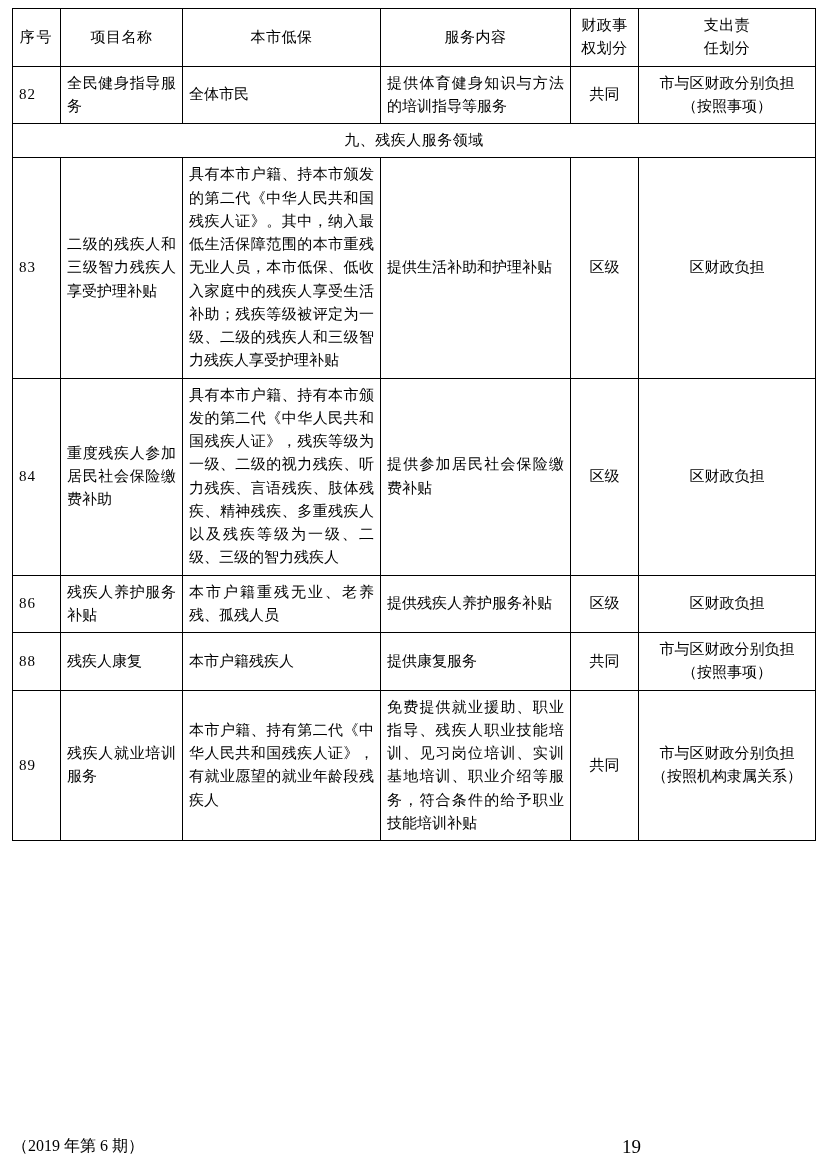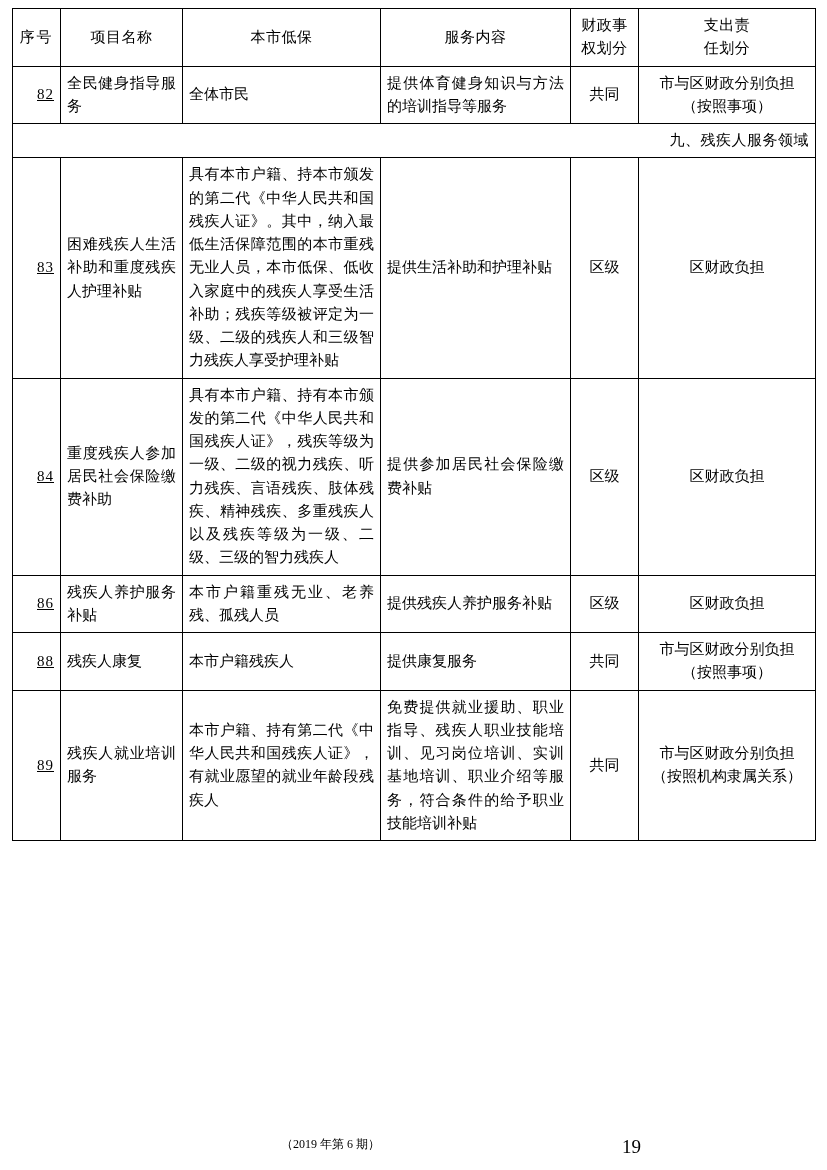--- a/index.html
+++ b/index.html
@@ -52,45 +52,43 @@
   }
   thead td.hdr-no { letter-spacing: 2px; }
 
   .cell-center { text-align: center; }
   .cell-just {
     text-align: justify;
     text-align-last: left;
     text-justify: inter-ideograph;
   }
   .num {
-    text-align: right;
+    text-align: left;
     letter-spacing: 1px;
     font-family: "Liberation Serif", "DejaVu Serif", serif;
-    text-decoration: underline;
   }
   .section-row td {
-    text-align: right;
+    text-align: center;
     padding: 6px 8px;
     font-size: 15px;
     letter-spacing: 0.5px;
   }
 
   .footer {
     position: absolute;
     left: 12px;
     right: 12px;
     bottom: 14px;
     height: 20px;
   }
   .footer-center {
     position: absolute;
     left: 0;
     right: 0;
-    text-align: center;
-    font-size: 12px;
+    font-size: 16px;
   }
   .footer-right {
     position: absolute;
     right: 8px;
     top: 0;
     font-size: 19px;
   }
   .two-line { display: block; }
 </style>
 </head>
@@ -136,21 +134,21 @@
           <span class="two-line">（按照事项）</span>
         </td>
       </tr>
 
       <tr class="section-row">
         <td colspan="6">九、残疾人服务领域</td>
       </tr>
 
       <tr>
         <td class="num">83</td>
-        <td class="cell-just">困难残疾人生活补助和重度残疾人护理补贴</td>
+        <td class="cell-just">二级的残疾人和三级智力残疾人享受护理补贴</td>
         <td class="cell-just">具有本市户籍、持本市颁发的第二代《中华人民共和国残疾人证》。其中，纳入最低生活保障范围的本市重残无业人员，本市低保、低收入家庭中的残疾人享受生活补助；残疾等级被评定为一级、二级的残疾人和三级智力残疾人享受护理补贴</td>
         <td class="cell-just">提供生活补助和护理补贴</td>
         <td class="cell-center">区级</td>
         <td class="cell-center">区财政负担</td>
       </tr>
 
       <tr>
         <td class="num">84</td>
         <td class="cell-just">重度残疾人参加居民社会保险缴费补助</td>
         <td class="cell-just">具有本市户籍、持有本市颁发的第二代《中华人民共和国残疾人证》，残疾等级为一级、二级的视力残疾、听力残疾、言语残疾、肢体残疾、精神残疾、多重残疾人以及残疾等级为一级、二级、三级的智力残疾人</td>

